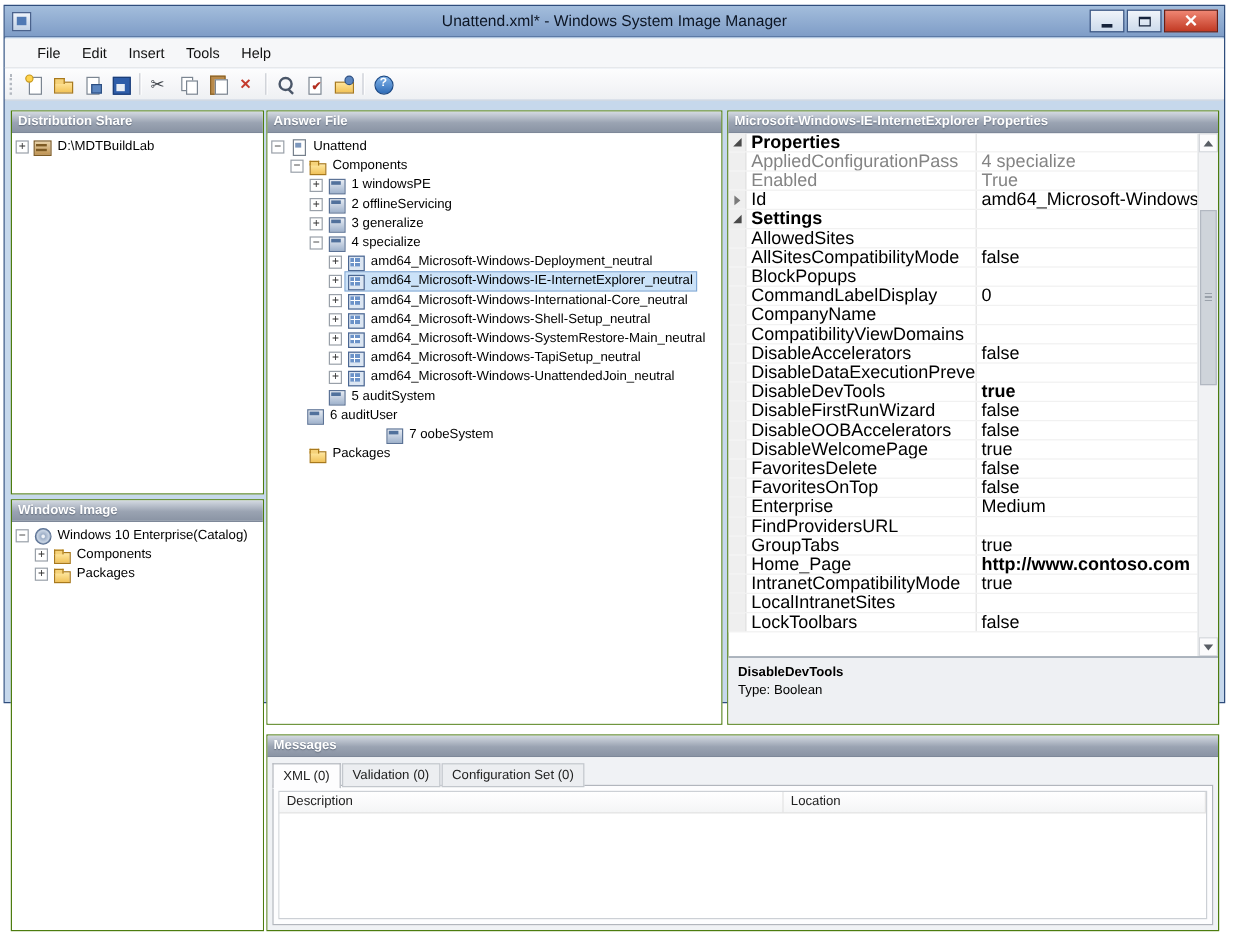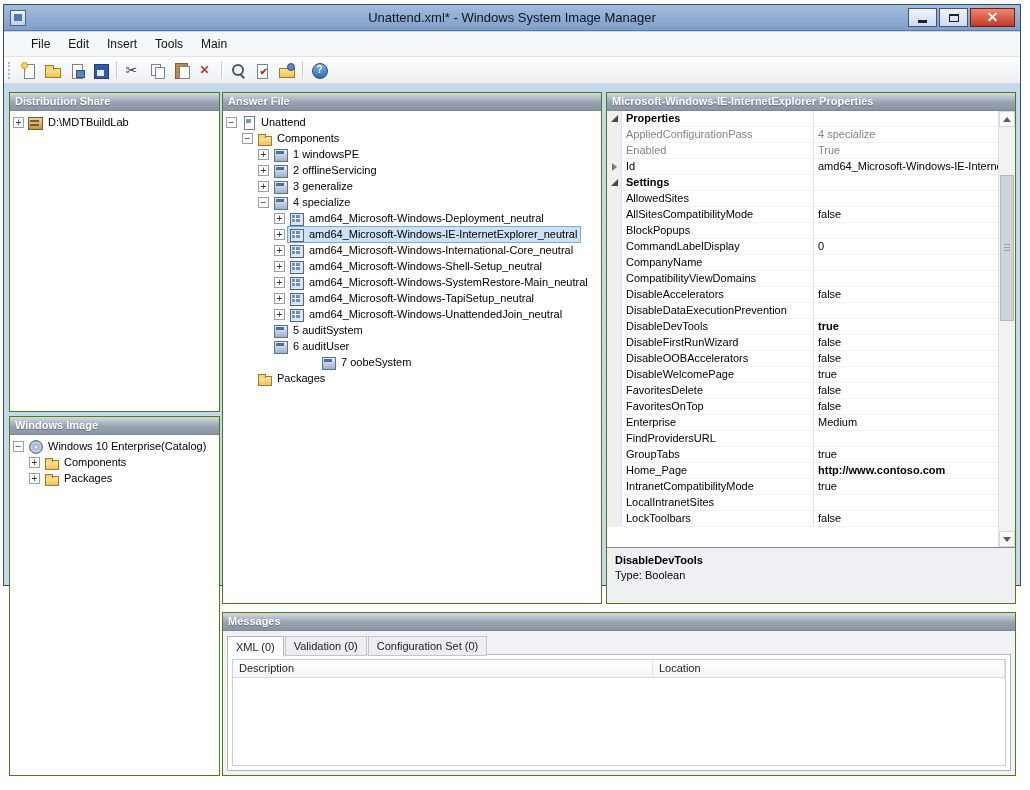--- a/index.html
+++ b/index.html
@@ -97,21 +97,21 @@
   .ticon-component::before{content:"";position:absolute;left:1px;top:1px;width:12px;height:11px;background:#dce6f2;border:1px solid #4a6692}
   .ticon-component::after{content:"";position:absolute;left:3px;top:3px;width:8px;height:7px;background-color:#6b92c8;
       background-image:linear-gradient(to right,transparent 3px,#fff 3px,#fff 4px,transparent 4px),
                        linear-gradient(to bottom,transparent 3px,#fff 3px,#fff 4px,transparent 4px)}
   .ticon-share::before{content:"";position:absolute;left:0;top:1px;width:13px;height:11px;background:linear-gradient(#e8d2a8,#bf9352);border:1px solid #7d5a23}
   .ticon-share::after{content:"";position:absolute;left:2px;top:4px;width:9px;height:2px;background:#7d5a23;box-shadow:0 4px 0 #7d5a23}
   .ticon-catalog::before{content:"";position:absolute;left:1px;top:0;width:12px;height:12px;border-radius:50%;
       background:radial-gradient(circle at 6px 6px,#eef2f8 1px,#9fb0c8 2px,#c8d4e4 5px,#8194ad 6px);border:1px solid #5c7396}
 
   
-  .pg{position:absolute;top:18px;left:0;right:17px;bottom:56px;overflow:hidden;font-size:11px}
+  .pg{position:absolute;top:18px;left:0;right:17px;bottom:56px;overflow:hidden;font-size:15px}
   .pg-row{display:flex;height:16px;border-bottom:1px solid #f1f1f1;align-items:center}
   .pg-gutter{width:15px;flex:none;height:100%;background:#efefef;border-right:1px solid #e2e2e2;
              display:flex;align-items:center;justify-content:center}
   .pg-key{width:192px;flex:none;padding:0 4px;border-right:1px solid #e2e2e2;overflow:hidden;white-space:nowrap;height:100%;line-height:15px}
   .pg-val{flex:1;padding:0 4px;overflow:hidden;white-space:nowrap;height:100%;line-height:15px}
   .pg-section .pg-key{font-weight:bold}
   .pg-row.readonly .pg-key,.pg-row.readonly .pg-val{color:#848484}
   .pg-val.bold{font-weight:bold}
   .tri-open{width:0;height:0;border-left:7px solid transparent;border-bottom:7px solid #4a4a4a}
   .tri-closed{width:0;height:0;border-top:4px solid transparent;border-bottom:4px solid transparent;border-left:5px solid #7a7a7a}
@@ -161,21 +161,21 @@
           <span class="glyph-close"></span>
         </div>
     </div>
   </div>
 
   <div class="menubar">
       <div class="menu-item">File</div>
       <div class="menu-item">Edit</div>
       <div class="menu-item">Insert</div>
       <div class="menu-item">Tools</div>
-      <div class="menu-item">Main</div>
+      <div class="menu-item">Help</div>
     </div>
   <div class="toolbar">
       <div class="tb-grip"></div>
       <div class="tb-btn">
         <span class="tbi tbi-new-file"></span>
       </div>
       <div class="tb-btn">
         <span class="tbi tbi-open-file"></span>
       </div>
       <div class="tb-btn">
@@ -349,21 +349,21 @@
               <span class="tlabel">amd64_Microsoft-Windows-UnattendedJoin_neutral</span>
             </span>
           </div>
           <div class="tree-row" style="padding-left: 35px;">
             <span class="expander none"></span>
             <span class="sel-wrap">
               <span class="ticon ticon-pass"></span>
               <span class="tlabel">5 auditSystem</span>
             </span>
           </div>
-          <div class="tree-row" style="padding-left: 35px;">
+          <div class="tree-row" style="padding-left: 17px;">
             <span class="expander none"></span>
             <span class="sel-wrap">
               <span class="ticon ticon-pass"></span>
               <span class="tlabel">6 auditUser</span>
             </span>
           </div>
           <div class="tree-row" style="padding-left: 35px; margin-left: 48px;">
             <span class="expander none"></span>
             <span class="sel-wrap">
               <span class="ticon ticon-pass"></span>

